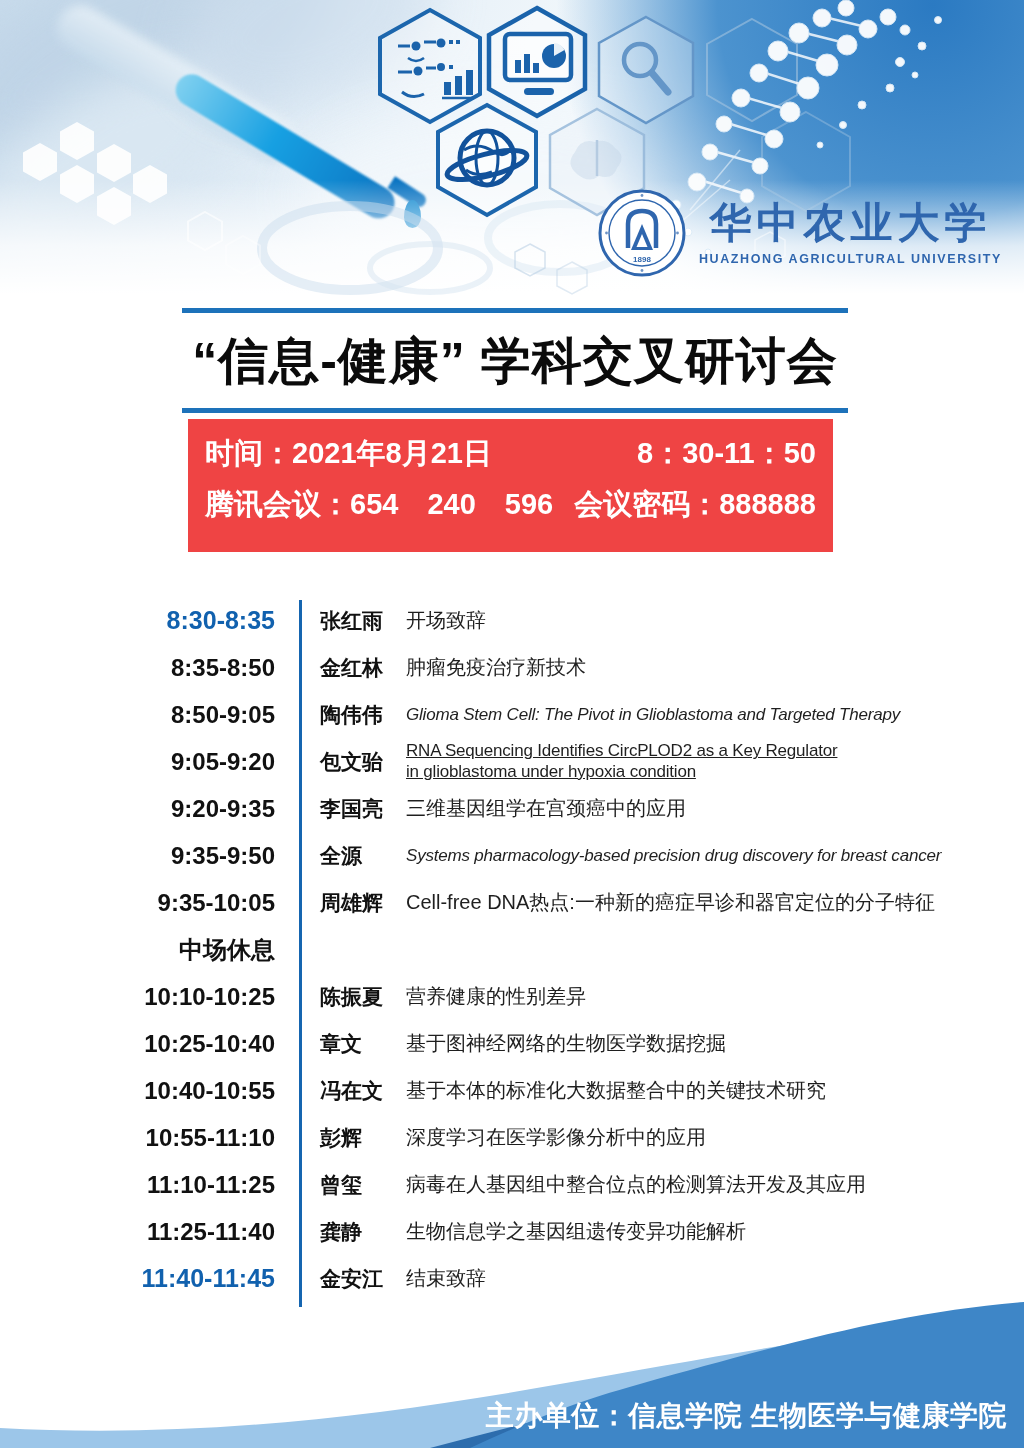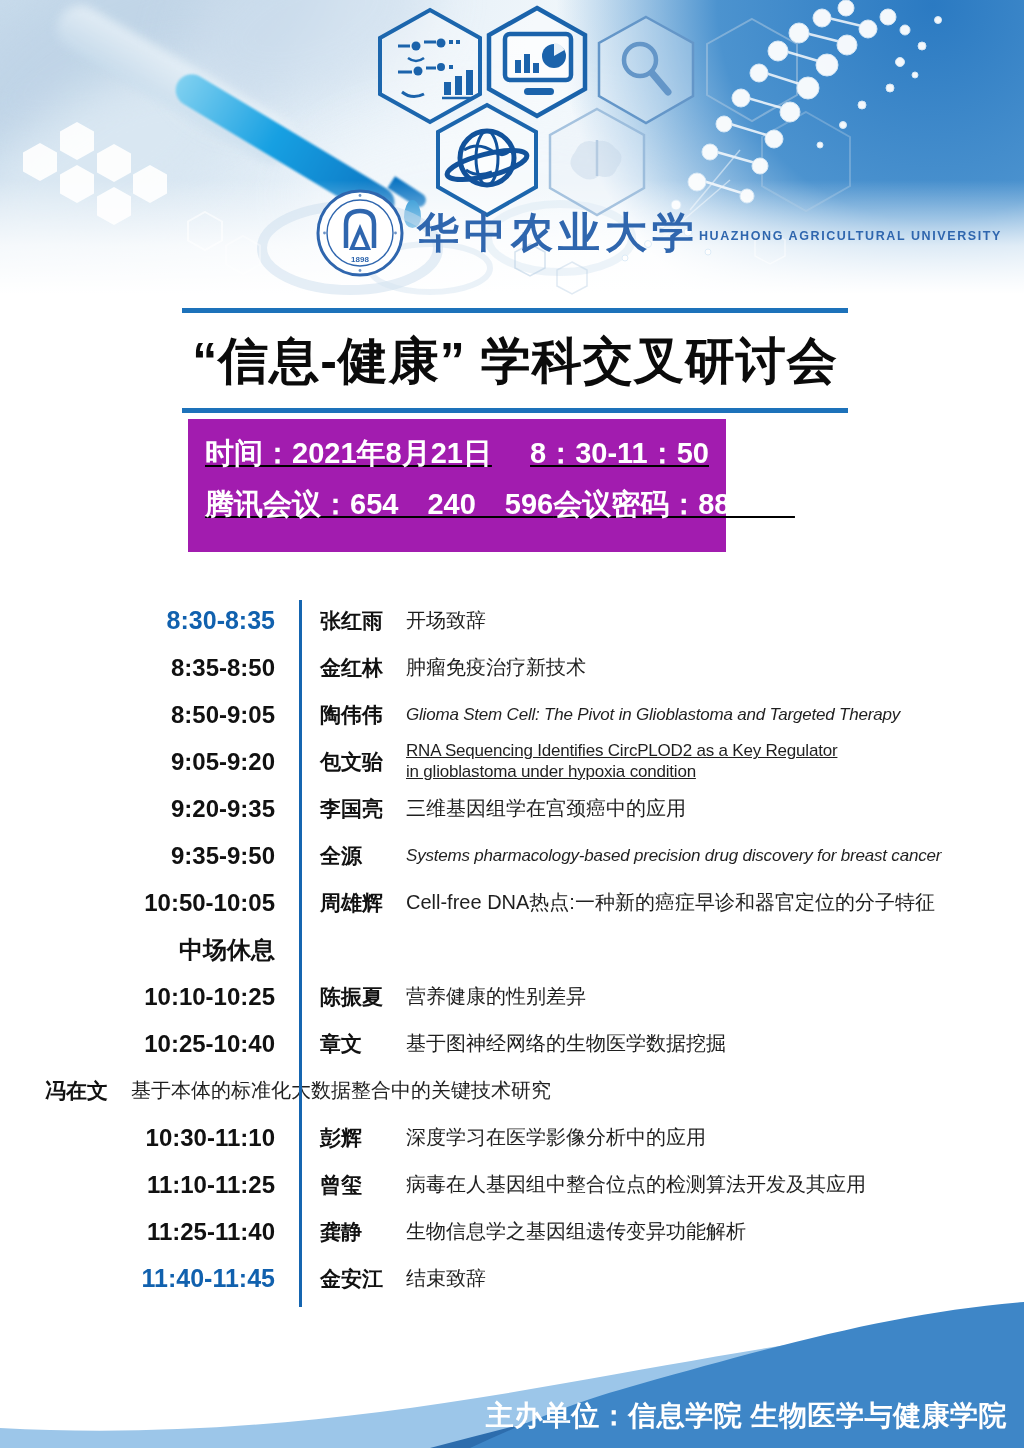--- a/index.html
+++ b/index.html
@@ -26,34 +26,34 @@
   .pipette-tip{position:absolute;left:388px;top:186px;width:40px;height:14px;border-radius:0 10px 10px 0;
        background:#0a74c2;transform:rotate(33deg);filter:blur(1px);}
   .drop{position:absolute;left:404px;top:200px;width:17px;height:28px;background:#0b86cf;
        border-radius:50% 50% 50% 50%/62% 62% 38% 38%;filter:blur(.5px);}
   .hdr::after{content:"";position:absolute;inset:0;
        background:linear-gradient(180deg,rgba(255,255,255,0) 60%,rgba(255,255,255,.78) 82%,#fff 98%);}
   .hdr-art{position:absolute;top:0;left:0;z-index:3;}
 
   
   .logo{position:absolute;top:186px;right:22px;z-index:5;display:flex;align-items:center;gap:12px;}
-  .logo-txt{display:flex;flex-direction:row;align-items:center;}
+  .logo-txt{display:flex;flex-direction:column;align-items:center;}
   .logo-cn{font-family:"DejaVu Serif",serif;font-weight:bold;font-size:42px;line-height:1.1;
        color:#2f66ae;letter-spacing:5px;white-space:nowrap;}
   .logo-en{font-size:12.5px;font-weight:bold;color:#2f66ae;letter-spacing:1.6px;margin-top:5px;white-space:nowrap;}
 
   
   .title-block{position:absolute;top:308px;left:182px;width:666px;z-index:4;}
   .rule{height:5px;background:#1d72ba;}
   .title-text{font-size:50px;font-weight:bold;color:#0b0b0b;text-align:center;
        margin:15px 0 13px;letter-spacing:1px;white-space:nowrap;}
 
   
-  .info-box{position:absolute;top:419px;left:188px;width:538px;height:133px;background:#a21caf;
-       box-sizing:border-box;padding:20px 17px 0;z-index:4;text-decoration:underline;}
+  .info-box{position:absolute;top:419px;left:188px;width:645px;height:133px;background:#ef4444;
+       box-sizing:border-box;padding:20px 17px 0;z-index:4;}
   .info-row{display:flex;justify-content:space-between;color:#fff;font-weight:bold;
        font-size:29px;line-height:1;white-space:pre;}
   .info-row + .info-row{margin-top:22px;align-items:flex-end;}
 
   
   .schedule{position:absolute;top:597px;left:0;width:1024px;z-index:4;}
   .divider{position:absolute;left:299px;top:3px;width:3px;height:707px;background:#1565b0;}
   .row{display:flex;align-items:center;height:47px;}
   .cell-time{width:275px;text-align:right;font-size:24px;font-weight:bold;color:#111;white-space:nowrap;}
   .cell-time.hl{color:#1161ae;font-size:25px;}
@@ -281,45 +281,46 @@
       <div class="cell-time">9:20-9:35</div>
       <div class="cell-name">李国亮</div>
       <div class="cell-title">三维基因组学在宫颈癌中的应用</div>
     </div>
     <div class="row">
       <div class="cell-time">9:35-9:50</div>
       <div class="cell-name">全源</div>
       <div class="cell-title en">Systems pharmacology-based precision drug discovery for breast cancer</div>
     </div>
     <div class="row">
-      <div class="cell-time">10:50-10:05</div>
+      <div class="cell-time">9:35-10:05</div>
       <div class="cell-name">周雄辉</div>
       <div class="cell-title">Cell-free DNA热点:一种新的癌症早诊和器官定位的分子特征</div>
     </div>
     <div class="row">
       <div class="cell-time">中场休息</div>
       <div class="cell-name"></div>
       <div class="cell-title"></div>
     </div>
     <div class="row">
       <div class="cell-time">10:10-10:25</div>
       <div class="cell-name">陈振夏</div>
       <div class="cell-title">营养健康的性别差异</div>
     </div>
     <div class="row">
       <div class="cell-time">10:25-10:40</div>
       <div class="cell-name">章文</div>
       <div class="cell-title">基于图神经网络的生物医学数据挖掘</div>
     </div>
     <div class="row">
+      <div class="cell-time">10:40-10:55</div>
       <div class="cell-name">冯在文</div>
       <div class="cell-title">基于本体的标准化大数据整合中的关键技术研究</div>
     </div>
     <div class="row">
-      <div class="cell-time">10:30-11:10</div>
+      <div class="cell-time">10:55-11:10</div>
       <div class="cell-name">彭辉</div>
       <div class="cell-title">深度学习在医学影像分析中的应用</div>
     </div>
     <div class="row">
       <div class="cell-time">11:10-11:25</div>
       <div class="cell-name">曾玺</div>
       <div class="cell-title">病毒在人基因组中整合位点的检测算法开发及其应用</div>
     </div>
     <div class="row">
       <div class="cell-time">11:25-11:40</div>

